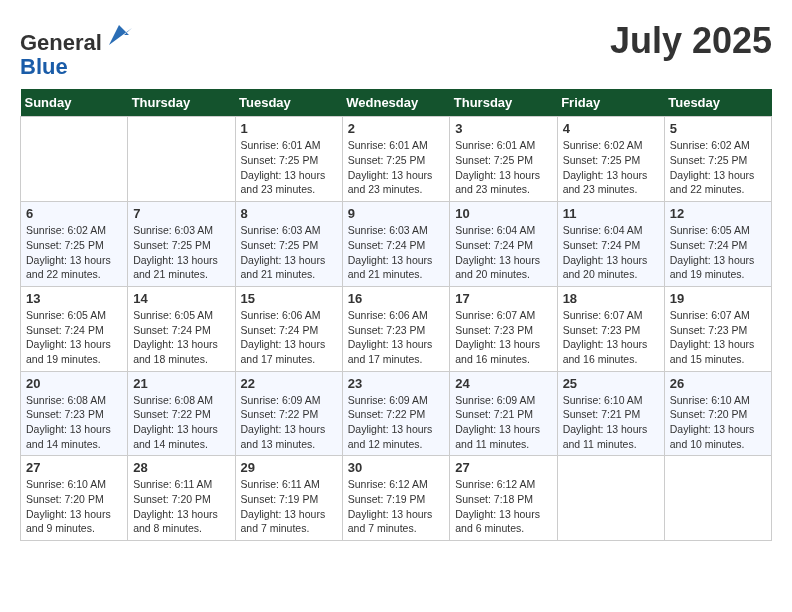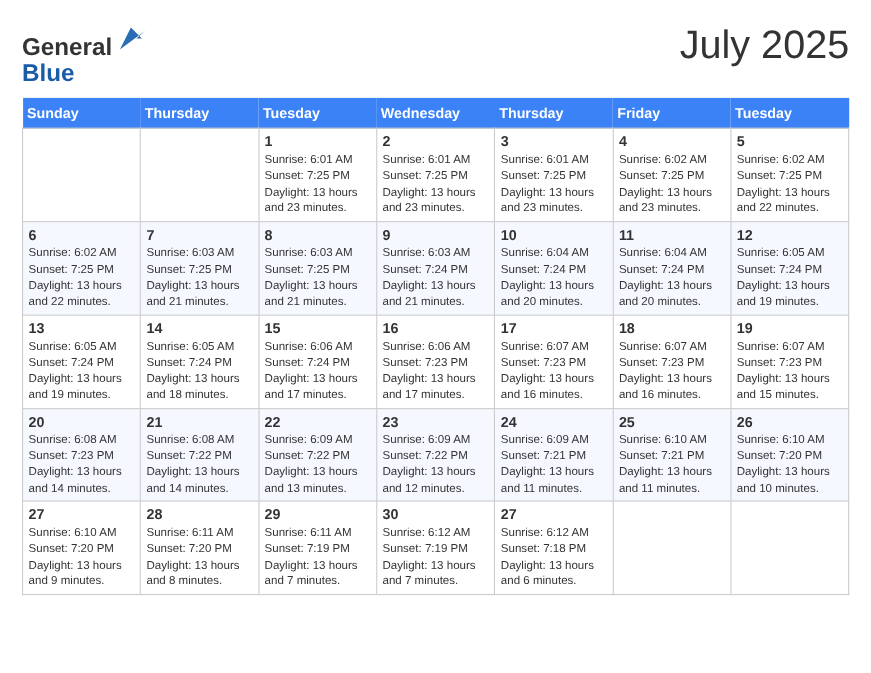--- a/index.html
+++ b/index.html
@@ -30,34 +30,34 @@
     .logo-icon {
       width: 30px;
       height: 30px;
       margin-left: 2px;
     }
     .title-block {
       text-align: right;
     }
     .month-title {
       font-size: 36px;
-      font-weight: normal;
+      font-weight: bold;
       color: #333;
     }
     .location {
       font-size: 16px;
       color: #555;
     }
     table {
       width: 100%;
       border-collapse: collapse;
       font-size: 11px;
     }
     th {
-      background-color: #3b82f6;
+      background-color: #14532d;
       color: #fff;
       padding: 6px 4px;
       text-align: left;
       font-size: 13px;
       font-weight: bold;
     }
     td {
       border: 1px solid #ccc;
       vertical-align: top;
       padding: 4px 5px;

